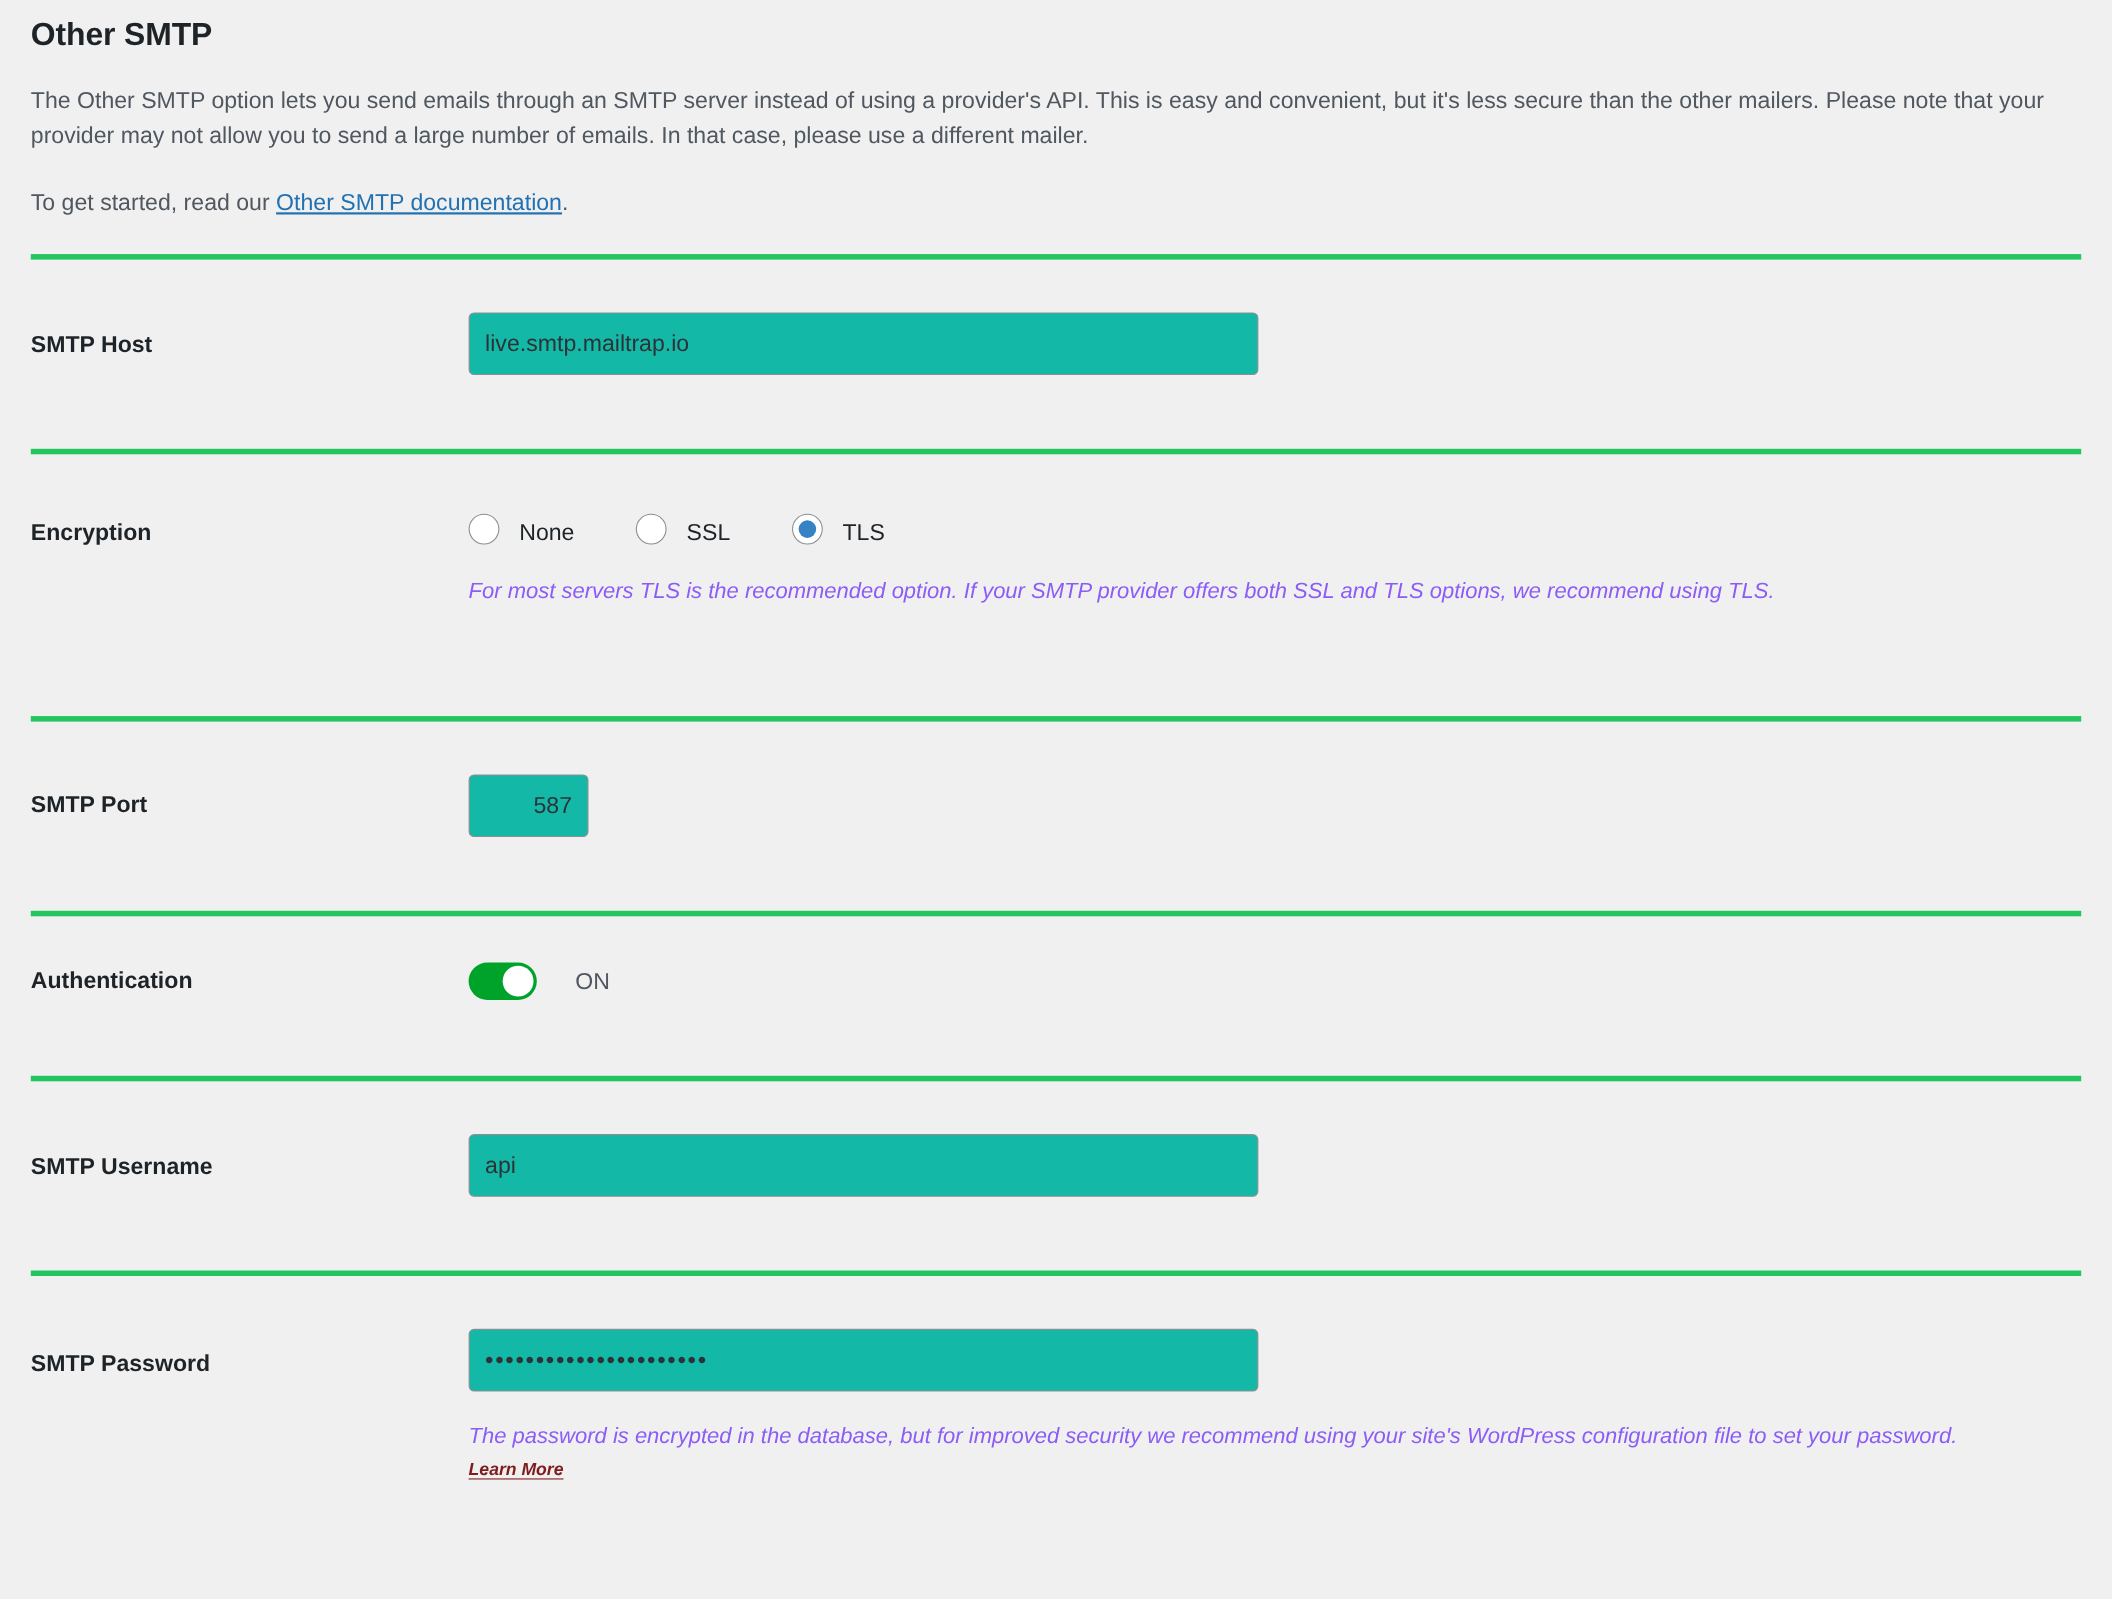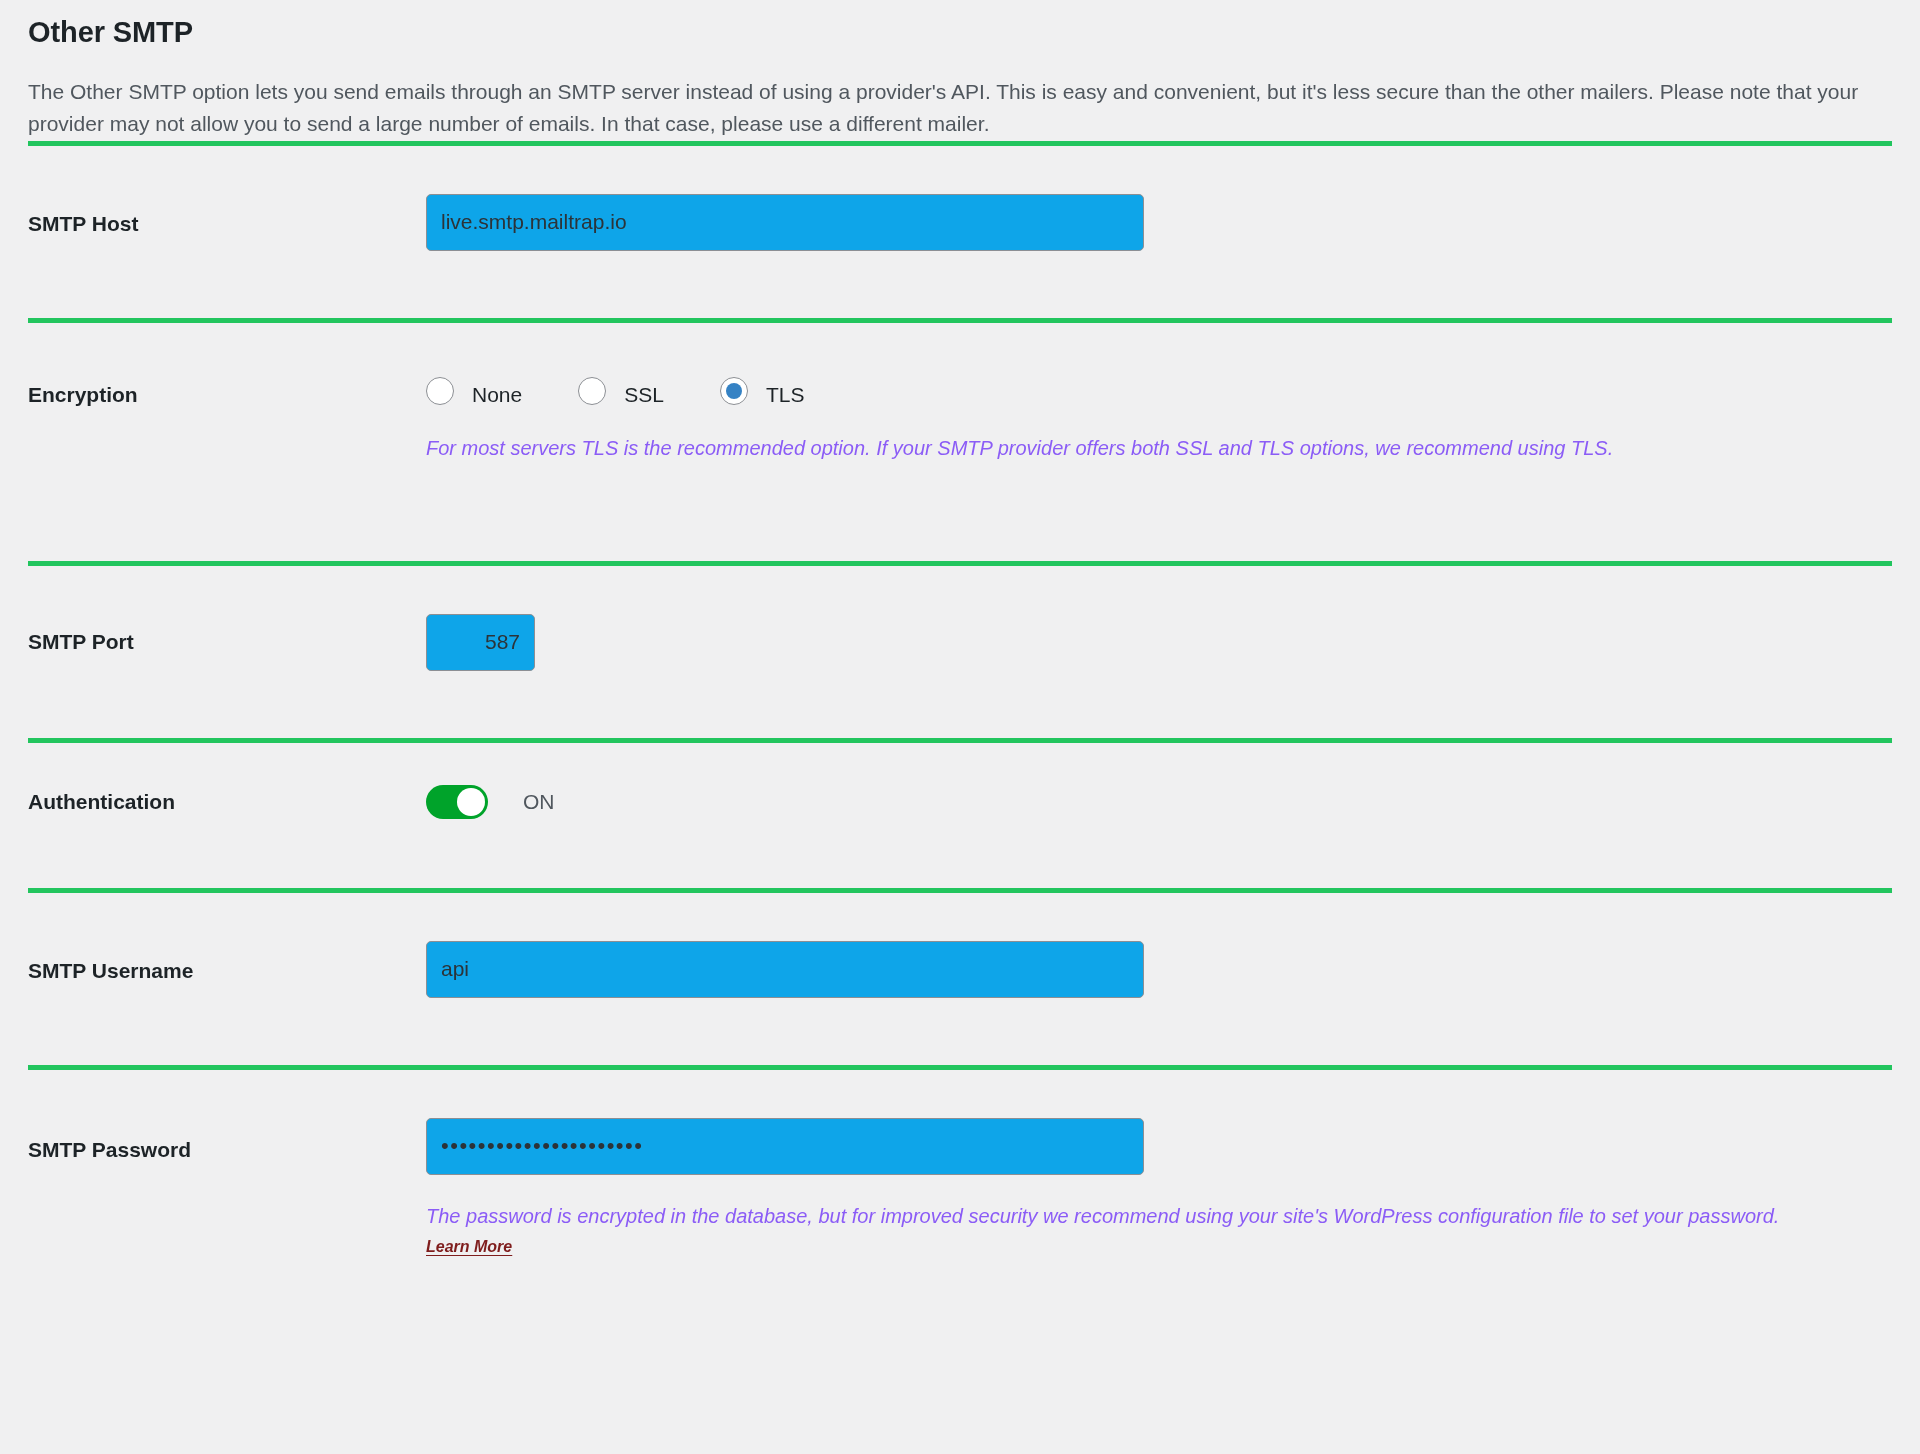--- a/index.html
+++ b/index.html
@@ -96,21 +96,21 @@
 
   .row-password { height: 300px; }
   .row-password .row-label  { padding-top: 66px; }
   .row-password .row-field  { padding-top: 48px; }
 
   input.text-input {
     box-sizing: border-box;
     font-family: "Liberation Sans", sans-serif;
     font-size: 21px;
     color: #2c3338;
-    background: #0ea5e9;
+    background: #14b8a6;
     border: 1px solid #8c8f94;
     border-radius: 5px;
     padding: 8px 14px;
     height: 57px;
     line-height: 1.3;
     outline: none;
   }
   input.text-input::placeholder { color: #8c8f94; }
   input.input-wide { width: 718px; }
   input.input-narrow { width: 109px; text-align: right; }
@@ -217,20 +217,23 @@
 </style>
 </head>
 <body>
 
 <div class="page">
 
   <h2 class="section-title">Other SMTP</h2>
 
   <p class="intro">The Other SMTP option lets you send emails through an SMTP server instead of using a provider's API. This is easy and convenient, but it's less secure than the other mailers. Please note that your provider may not allow you to send a large number of emails. In that case, please use a different mailer.</p>
 
+  <p class="intro-sub">
+    <span>To get started, read our </span><a href="#" class="link">Other SMTP documentation</a><span>.</span>
+  </p>
 
   <div class="row row-host">
     <div class="row-label">SMTP Host</div>
     <div class="row-field">
       <input class="text-input input-wide" type="text" value="live.smtp.mailtrap.io" style="">
     </div>
   </div>
 
   <div class="row row-encryption">
     <div class="row-label">Encryption</div>

